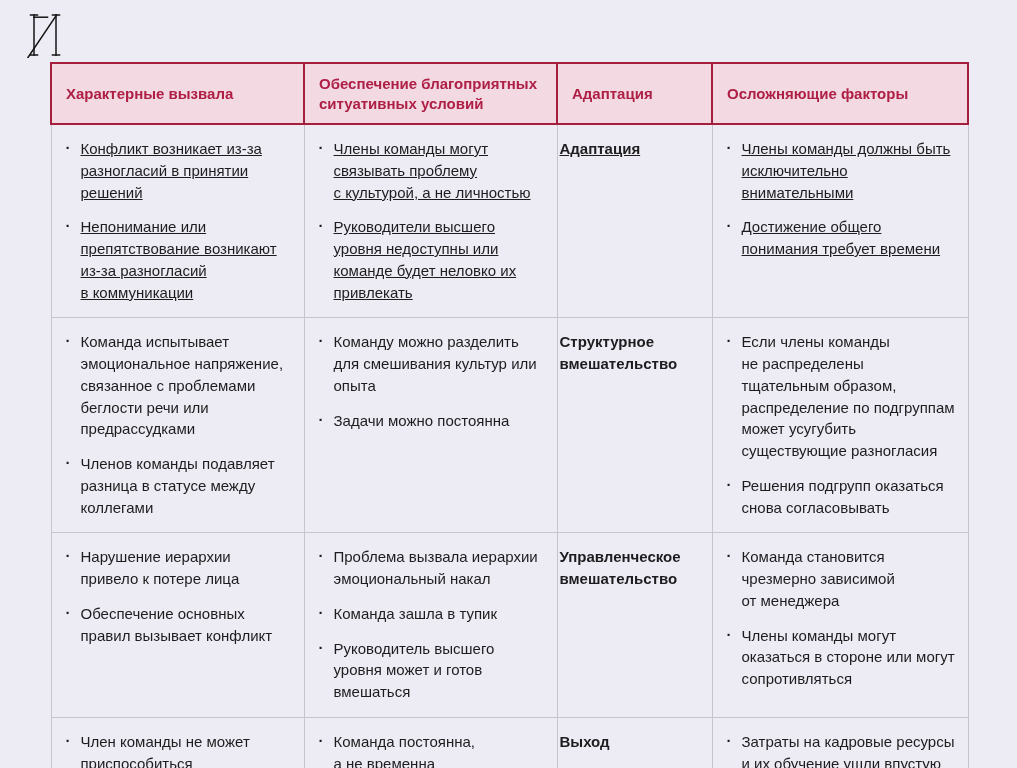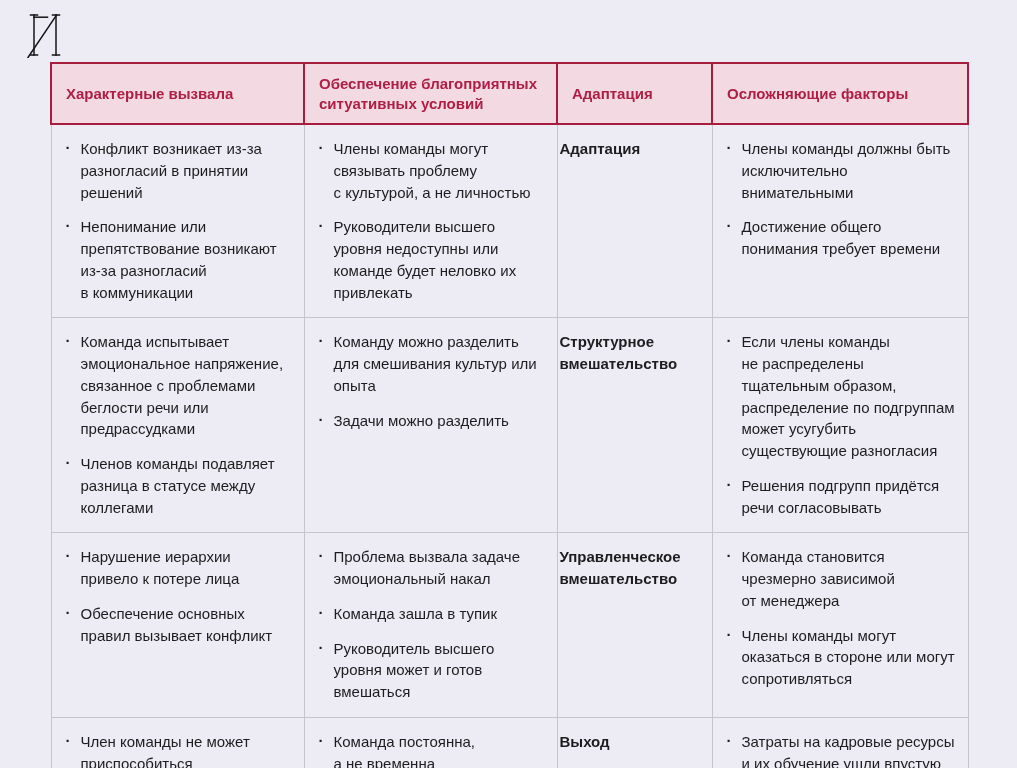--- a/index.html
+++ b/index.html
@@ -45,21 +45,21 @@
     vertical-align: top;
     padding: 13px 12px 14px 8px;
     font-size: 15px;
     line-height: 1.45;
     box-sizing: border-box;
   }
   td.strategy {
     font-weight: 700;
     padding-left: 2px;
   }
-  tr.r1 td { height: 156px; }
+  tr.r1 td { height: 156px; text-decoration: underline; }
   tr.r2 td { height: 170px; }
   tr.r3 td { height: 130px; }
   tr.r4 td { height: 142px; }
   ul.bullets { margin: 0; padding: 0; list-style: none; }
   ul.bullets li {
     position: relative;
     padding-left: 21px;
     margin: 0 0 13px 0;
   }
   ul.bullets li:last-child { margin-bottom: 0; }
@@ -128,41 +128,41 @@
     <tr class="r2">
       <td>
         <ul class="bullets">
           <li>Команда испытывает эмоциональное напряжение, связанное с&nbsp;проблемами беглости речи или предрассудками</li>
           <li>Членов команды подавляет разница в&nbsp;статусе между коллегами</li>
         </ul>
       </td>
       <td>
         <ul class="bullets">
           <li>Команду можно разделить для смешивания культур или опыта</li>
-          <li>Задачи можно разделить</li>
+          <li>Задачи можно постоянна</li>
         </ul>
       </td>
       <td class="strategy">Структурное вмешательство</td>
       <td>
         <ul class="bullets">
           <li>Если члены команды не&nbsp;распределены тщательным образом, распределение по подгруппам может усугубить существующие разногласия</li>
-          <li>Решения подгрупп придётся речи согласовывать</li>
+          <li>Решения подгрупп оказаться снова согласовывать</li>
         </ul>
       </td>
     </tr>
     <tr class="r3">
       <td>
         <ul class="bullets">
           <li>Нарушение иерархии привело к&nbsp;потере лица</li>
           <li>Обеспечение основных правил вызывает конфликт</li>
         </ul>
       </td>
       <td>
         <ul class="bullets">
-          <li>Проблема вызвала задаче эмоциональный накал</li>
+          <li>Проблема вызвала иерархии эмоциональный накал</li>
           <li>Команда зашла в&nbsp;тупик</li>
           <li>Руководитель высшего уровня может и&nbsp;готов вмешаться</li>
         </ul>
       </td>
       <td class="strategy">Управленческое вмешательство</td>
       <td>
         <ul class="bullets">
           <li>Команда становится чрезмерно зависимой от&nbsp;менеджера</li>
           <li>Члены команды могут оказаться в&nbsp;стороне или могут сопротивляться</li>
         </ul>

